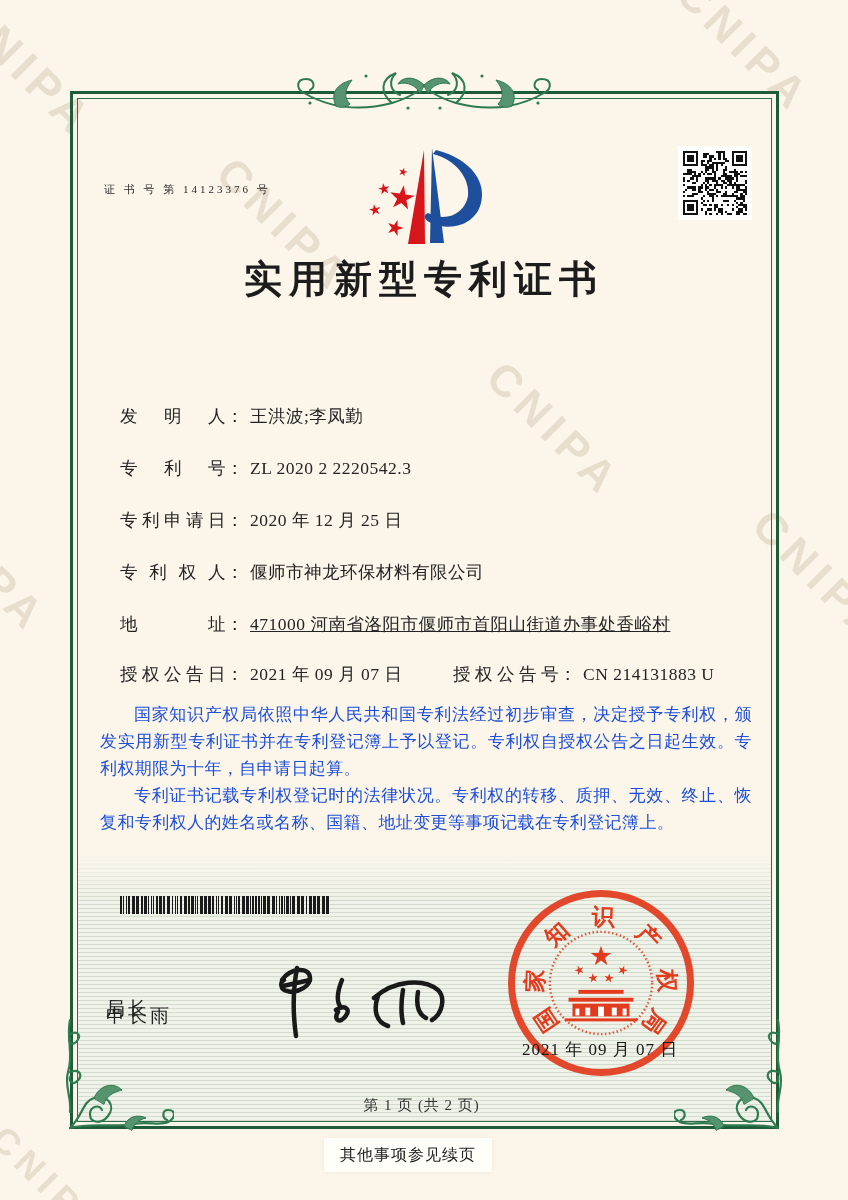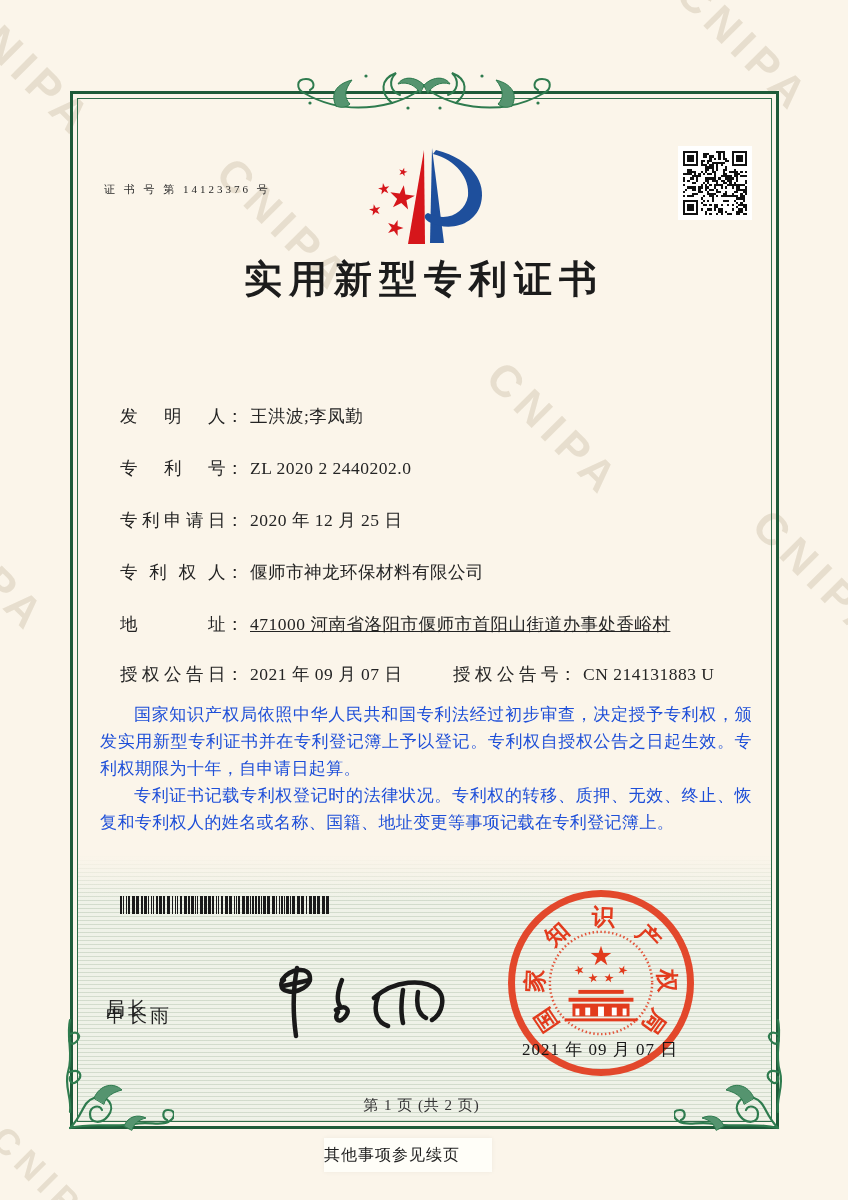--- a/index.html
+++ b/index.html
@@ -46,21 +46,21 @@
         border:7px solid rgba(226,59,29,.93);border-radius:50%;box-sizing:border-box;}
   .seal .emblem{position:absolute;left:50%;top:50%;transform:translate(-50%,-50%);}
   .sealchar{position:absolute;left:50%;top:50%;font-weight:bold;font-size:23px;color:#e23b1d;
             font-family:"Liberation Serif","DejaVu Serif",serif;}
   .seal-date{position:absolute;left:500px;top:1038px;width:200px;z-index:5;text-align:center;
              font-size:17px;letter-spacing:1px;color:#161616;}
   .page-num{position:absolute;left:0;width:843px;top:1096px;z-index:4;text-align:center;
             font-size:15px;letter-spacing:1px;color:#333;}
   .continuation{position:absolute;left:324px;top:1138px;width:168px;height:34px;z-index:4;
                 background:#fffef8;box-shadow:0 0 5px rgba(0,0,0,.05);
-                line-height:34px;font-size:16px;letter-spacing:1px;color:#222;}
+                text-align:center;line-height:34px;font-size:16px;letter-spacing:1px;color:#222;}
   .ornament{position:absolute;z-index:4;}
 </style>
 </head>
 <body>
 
 <div class="page">
 
   <div class="wm" style="left:-18px;top:-14px;font-size:46px;">CNIPA</div>
   <div class="wm" style="left:702px;top:-32px;font-size:44px;">CNIPA</div>
   <div class="wm" style="left:242px;top:148px;font-size:44px;">CNIPA</div>
@@ -422,21 +422,21 @@
         <rect x="2" y="24" width="3" height="3" fill="#111"></rect>
       </svg>
   </div>
 
   <div class="title">实用新型专利证书</div>
 
   <div class="frow" style="top:404px;">
     <span class="flabel">发明人</span><span class="colon">：</span><span>王洪波;李凤勤</span>
   </div>
   <div class="frow" style="top:456px;">
-    <span class="flabel">专利号</span><span class="colon">：</span><span>ZL 2020 2 2440202.0</span>
+    <span class="flabel">专利号</span><span class="colon">：</span><span>ZL 2020 2 2220542.3</span>
   </div>
   <div class="frow" style="top:508px;">
     <span class="flabel">专利申请日</span><span class="colon">：</span><span>2020 年 12 月 25 日</span>
   </div>
   <div class="frow" style="top:560px;">
     <span class="flabel">专利权人</span><span class="colon">：</span><span>偃师市神龙环保材料有限公司</span>
   </div>
   <div class="frow" style="top:612px;text-decoration:underline;">
     <span class="flabel">地址</span><span class="colon">：</span><span>471000  河南省洛阳市偃师市首阳山街道办事处香峪村</span>
   </div>

